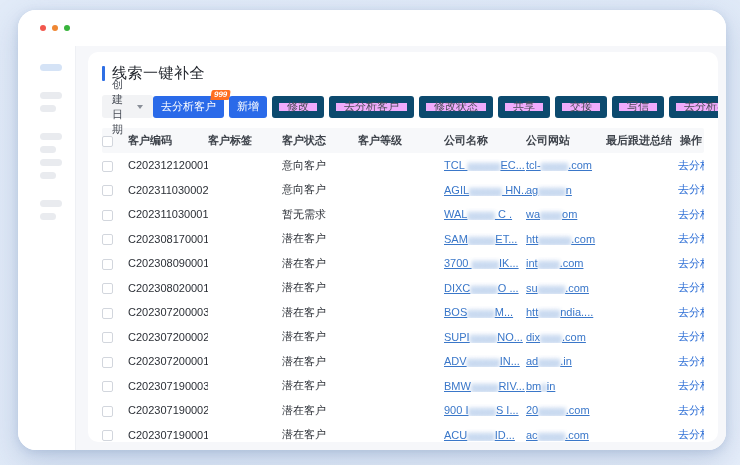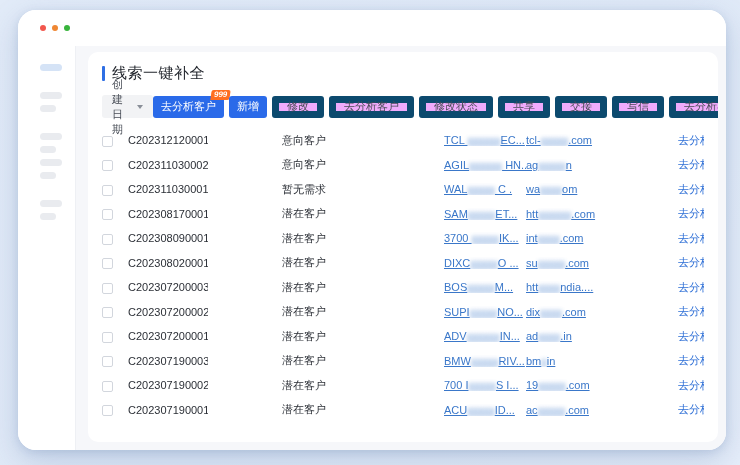--- a/index.html
+++ b/index.html
@@ -108,20 +108,31 @@
             <button class="btn">共享</button>
             <button class="btn">交接</button>
             <button class="btn">写信</button>
             <button class="btn">去分析客户</button>
             <button class="btn">删除</button>
 
           </div>
         </div>
 
         <div class="table">
+          <div class="tr thead">
+            <div class="th"><span class="checkbox"></span></div>
+            <div class="th">客户编码</div>
+            <div class="th">客户标签</div>
+            <div class="th">客户状态</div>
+            <div class="th">客户等级</div>
+            <div class="th">公司名称</div>
+            <div class="th">公司网站</div>
+            <div class="th">最后跟进总结</div>
+            <div class="th th-action">操作</div>
+          </div>
           <div id="table-body">
   <div class="tr">
     <div class="td"><span class="checkbox"></span></div>
     <div class="td">C202312120001</div>
     <div class="td"></div>
     <div class="td">意向客户</div>
     <div class="td"></div>
     <div class="td blue-text"><span>TCL </span><span class="blur">xxxxxx</span><span>EC...</span></div>
     <div class="td blue-text"><span>tcl-</span><span class="blur">xxxxx</span><span>.com</span></div>
     <div class="td"></div>
@@ -235,22 +246,22 @@
     <div class="td"></div>
     <div class="td td-action"><a class="action-link">去分析客户</a></div>
   </div>
 
   <div class="tr">
     <div class="td"><span class="checkbox"></span></div>
     <div class="td">C202307190002</div>
     <div class="td"></div>
     <div class="td">潜在客户</div>
     <div class="td"></div>
-    <div class="td blue-text"><span>700 I</span><span class="blur">xxxxx</span><span>S I...</span></div>
-    <div class="td blue-text"><span>19</span><span class="blur">xxxxx</span><span>.com</span></div>
+    <div class="td blue-text"><span>900 I</span><span class="blur">xxxxx</span><span>S I...</span></div>
+    <div class="td blue-text"><span>20</span><span class="blur">xxxxx</span><span>.com</span></div>
     <div class="td"></div>
     <div class="td td-action"><a class="action-link">去分析客户</a></div>
   </div>
 
   <div class="tr">
     <div class="td"><span class="checkbox"></span></div>
     <div class="td">C202307190001</div>
     <div class="td"></div>
     <div class="td">潜在客户</div>
     <div class="td"></div>

